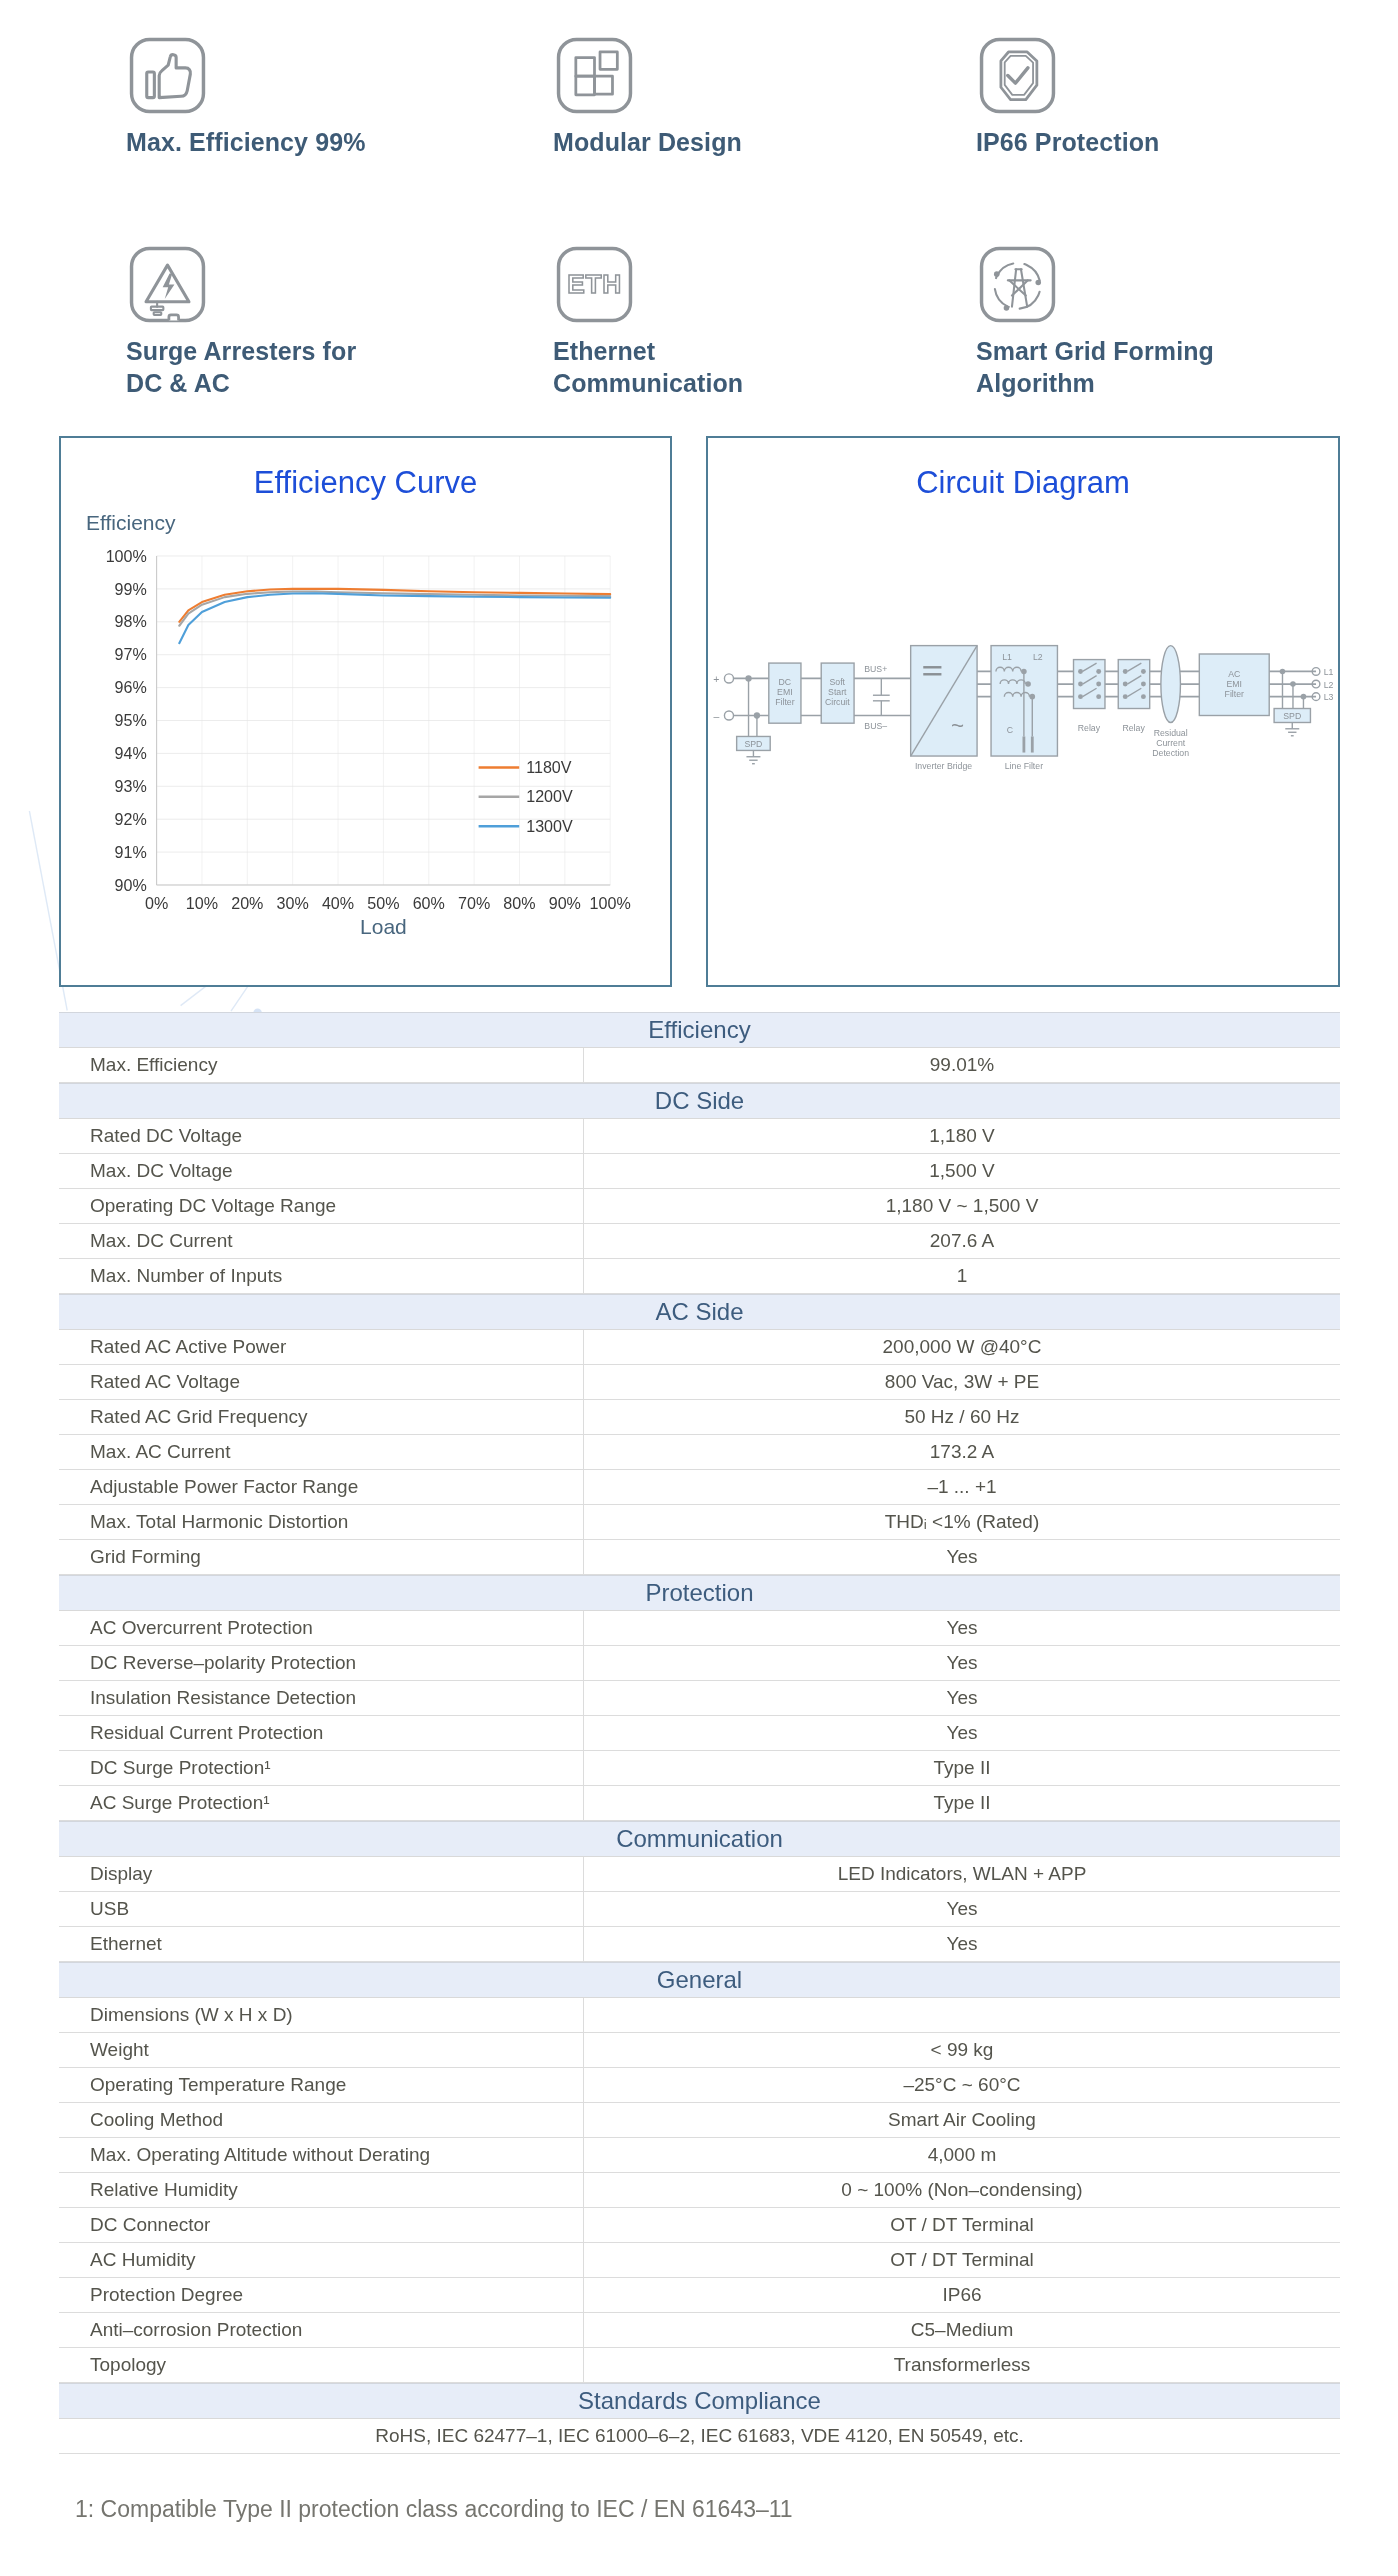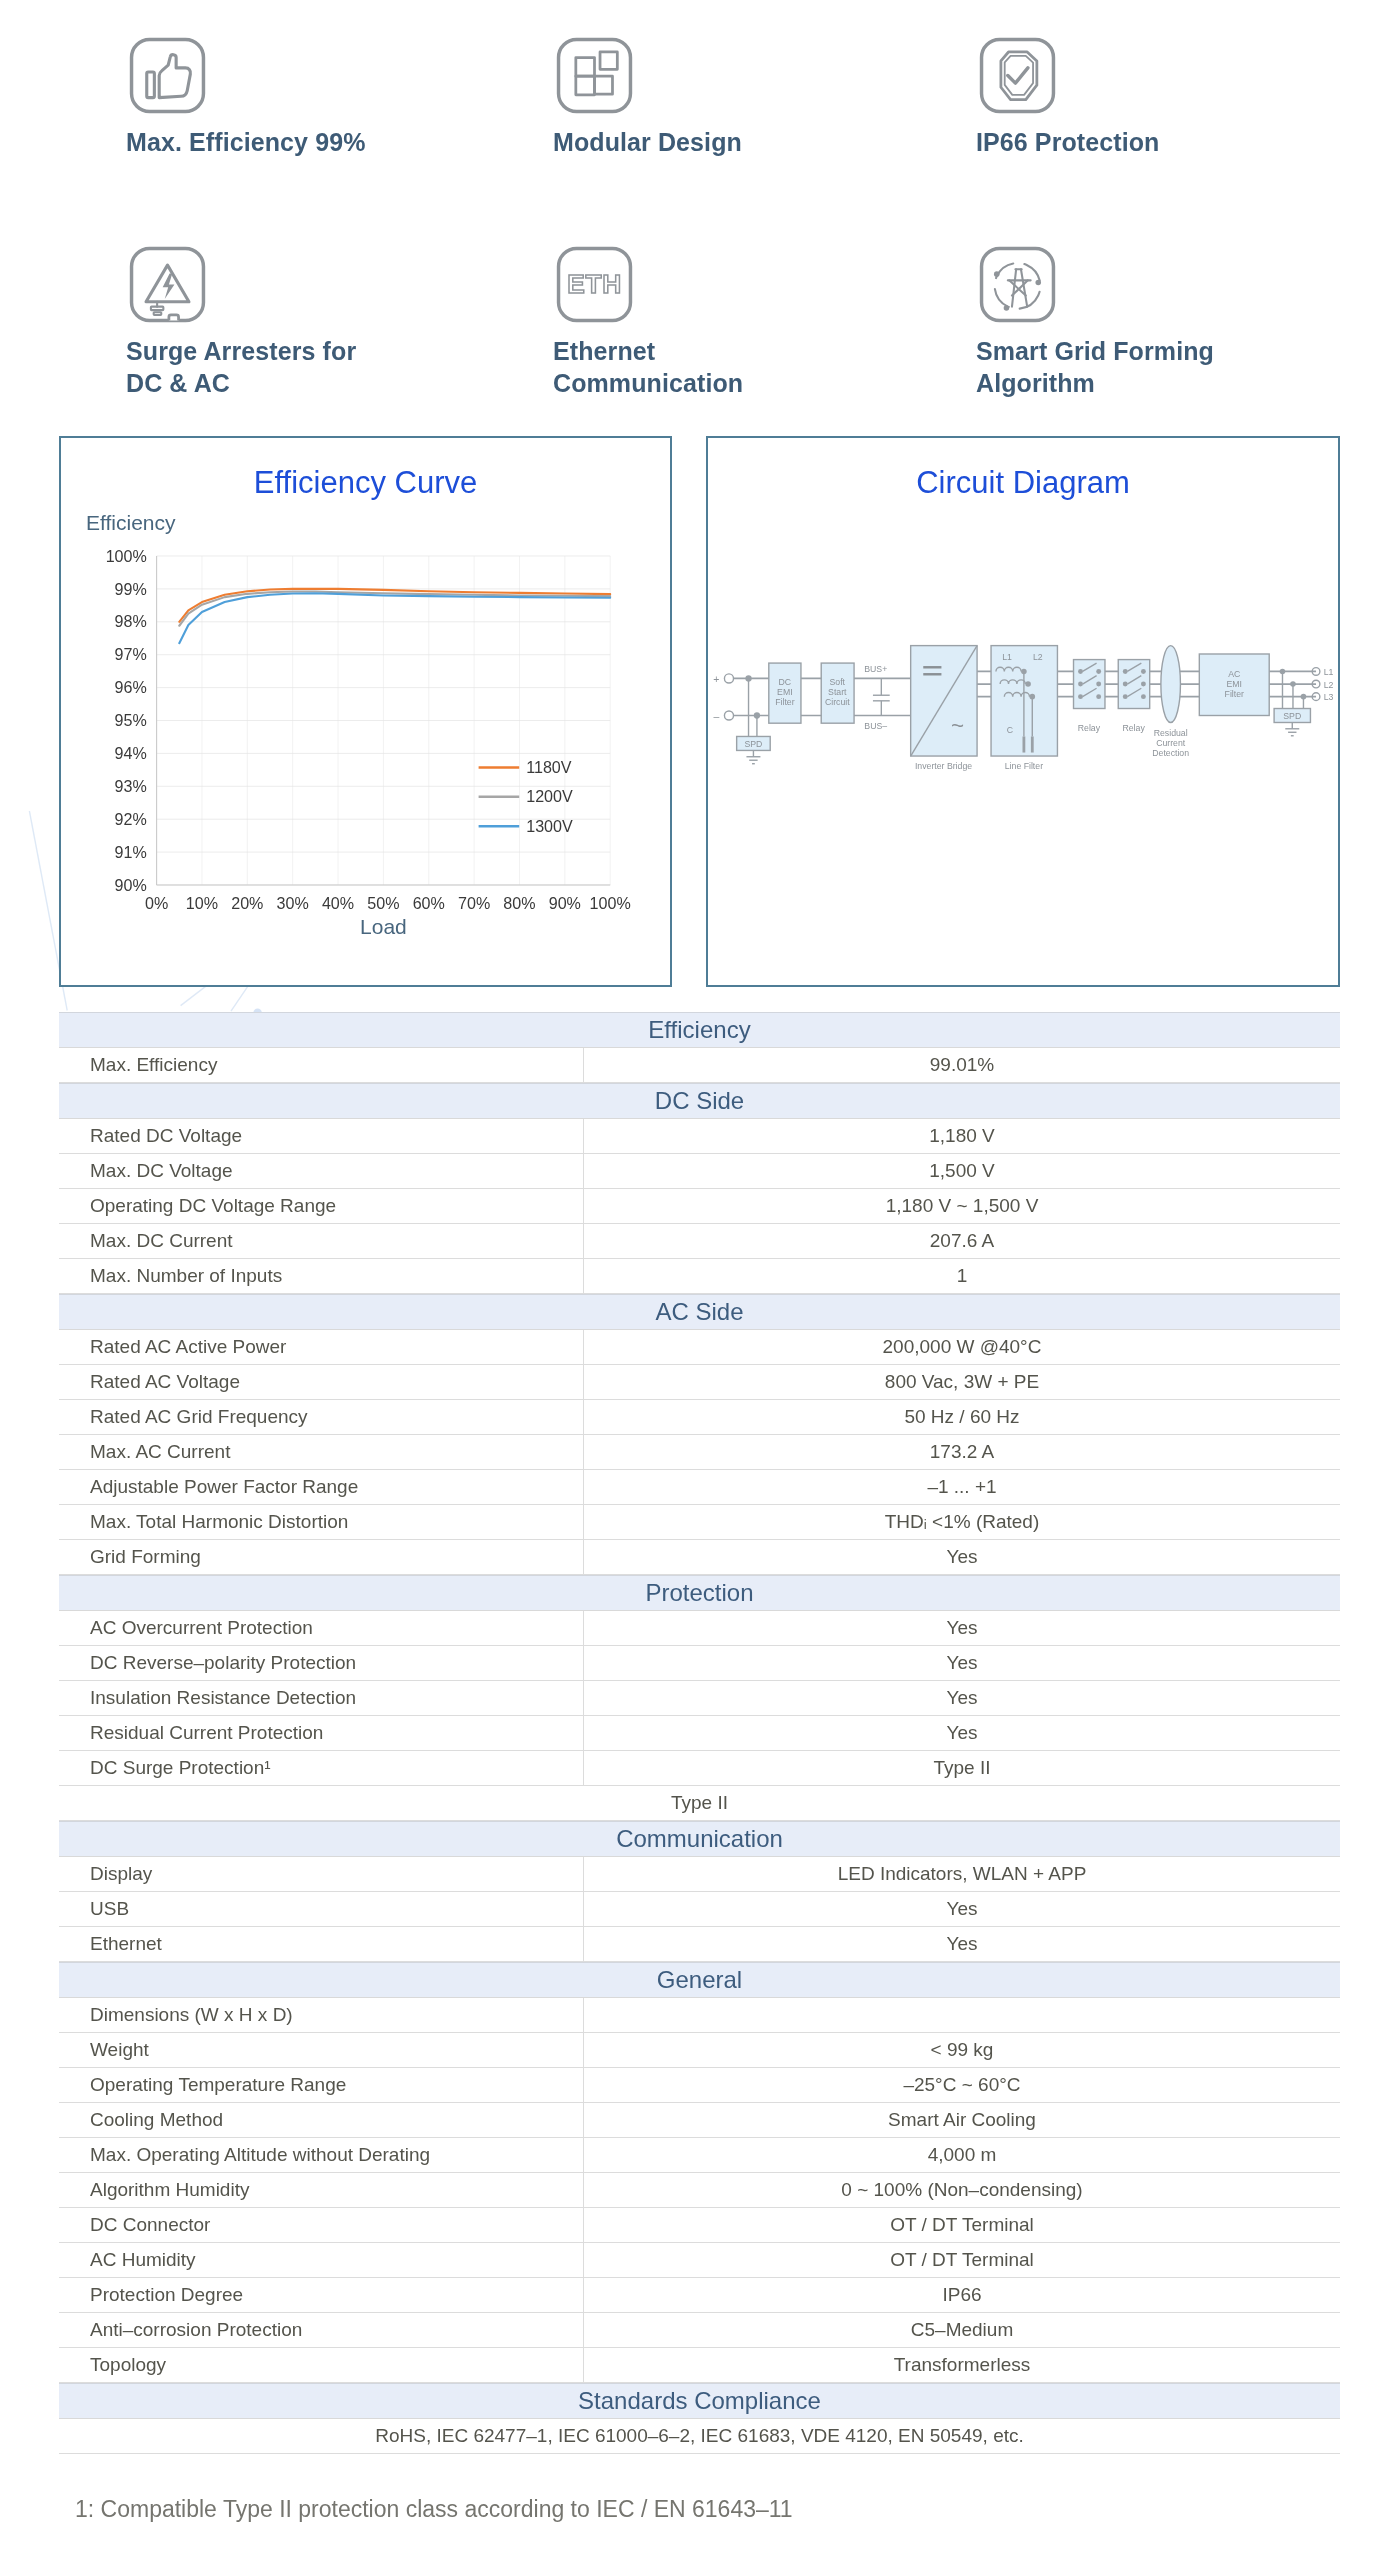--- a/index.html
+++ b/index.html
@@ -402,20 +402,21 @@
     </div>
     <div class="spec-row">
       <div class="spec-label">Residual Current Protection</div>
       <div class="spec-value">Yes</div>
     </div>
     <div class="spec-row">
       <div class="spec-label">DC Surge Protection¹</div>
       <div class="spec-value">Type II</div>
     </div>
     <div class="spec-row">
+      <div class="spec-label">AC Surge Protection¹</div>
       <div class="spec-value">Type II</div>
     </div>
     <div class="sec-header">Communication</div>
     <div class="spec-row">
       <div class="spec-label">Display</div>
       <div class="spec-value">LED Indicators, WLAN + APP</div>
     </div>
     <div class="spec-row">
       <div class="spec-label">USB</div>
       <div class="spec-value">Yes</div>
@@ -438,21 +439,21 @@
     </div>
     <div class="spec-row">
       <div class="spec-label">Cooling Method</div>
       <div class="spec-value">Smart Air Cooling</div>
     </div>
     <div class="spec-row">
       <div class="spec-label">Max. Operating Altitude without Derating</div>
       <div class="spec-value">4,000 m</div>
     </div>
     <div class="spec-row">
-      <div class="spec-label">Algorithm Humidity</div>
+      <div class="spec-label">Relative Humidity</div>
       <div class="spec-value">0 ~ 100% (Non–condensing)</div>
     </div>
     <div class="spec-row">
       <div class="spec-label">DC Connector</div>
       <div class="spec-value">OT / DT Terminal</div>
     </div>
     <div class="spec-row">
       <div class="spec-label">AC Humidity</div>
       <div class="spec-value">OT / DT Terminal</div>
     </div>

